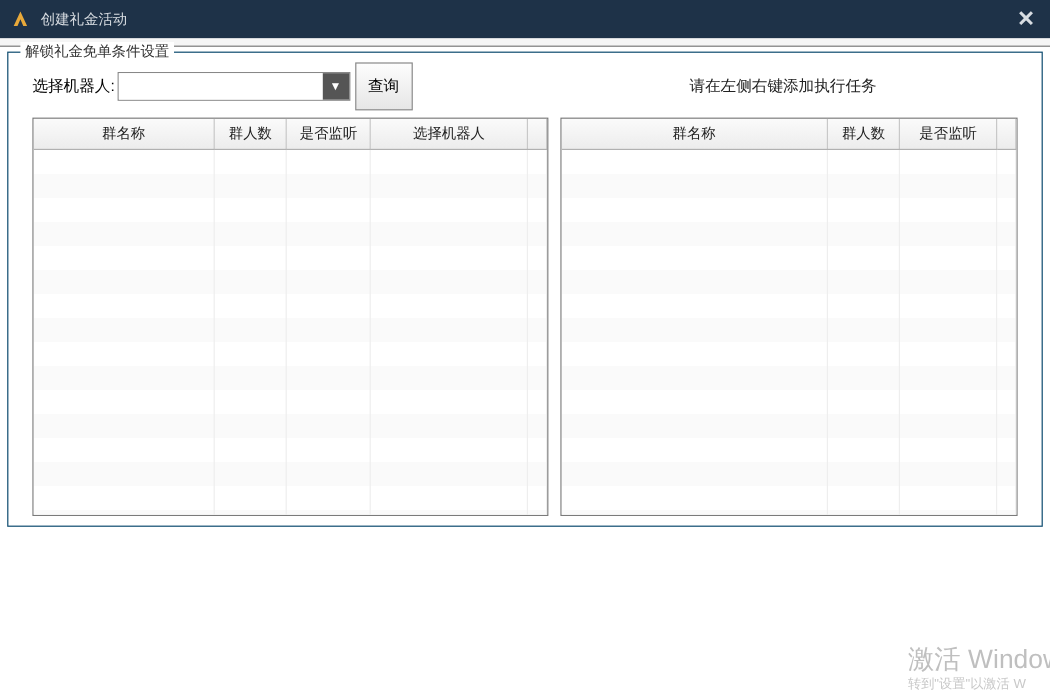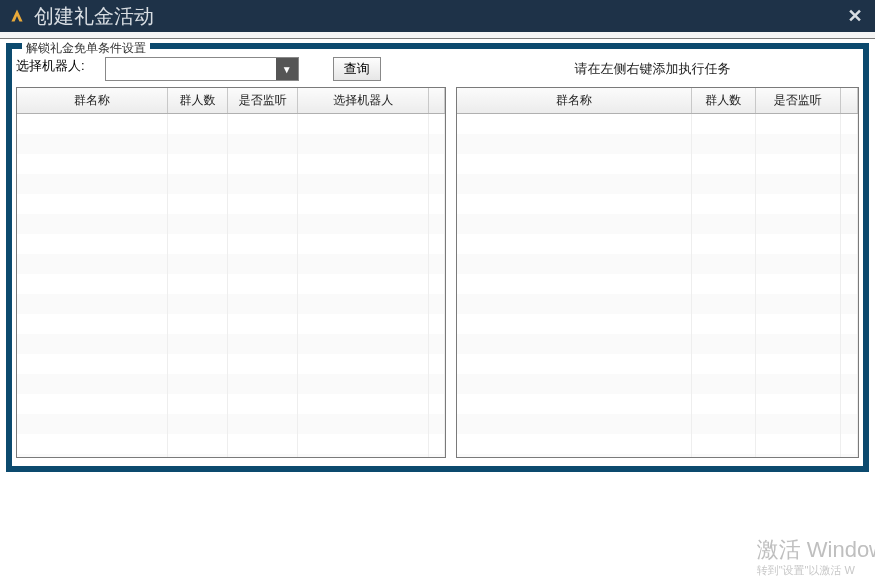--- a/index.html
+++ b/index.html
@@ -18,21 +18,21 @@
   height: 32px;
   display: flex;
   align-items: center;
   padding: 0 8px;
 }
 .titlebar .logo {
   width: 18px; height: 18px;
   margin-right: 8px;
   display: flex; align-items: center; justify-content: center;
 }
-.titlebar .title { flex: 1; font-size: 20px; }
+.titlebar .title { flex: 1; font-size: 12px; }
 .titlebar .close {
   color: #d8dde2;
   font-size: 18px;
   width: 24px; height: 24px;
   display: flex; align-items: center; justify-content: center;
   cursor: pointer;
   font-weight: bold;
 }
 .tabrow {
   background: #f5f5f5;
@@ -53,41 +53,42 @@
 }
 .tab.active {
   background: #0d9b84;
   color: #fff;
   border-color: #0d9b84;
 }
 .content {
   padding: 4px 6px;
 }
 .fieldset {
-  border: 6px solid #0c4a6e;
-  padding: 8px 4px;
+  border: 1px solid #0c4a6e;
+  padding: 8px 20px;
   position: relative;
 }
 .fieldset-title {
   position: absolute;
   top: -9px;
   left: 10px;
   background: #fff;
   padding: 0 4px;
   font-size: 12px;
   color: #333;
 }
 .toprow {
   display: flex;
   align-items: center;
   margin-bottom: 6px;
 }
 .toprow .left-controls {
   display: flex;
-  gap: 18px;
+  align-items: center;
+  gap: 0;
   width: 430px;
 }
 .toprow label { font-size: 13px; margin-right: 2px; }
 .combo {
   display: flex;
   align-items: stretch;
   border: 1px solid #888;
   height: 24px;
   background: #fff;
 }
@@ -105,39 +106,39 @@
   display: flex;
   align-items: center;
   justify-content: center;
   cursor: pointer;
   font-size: 10px;
 }
 .btn {
   border: 1px solid #888;
   background: linear-gradient(#fdfdfd,#e6e6e6);
   padding: 2px 10px;
-  height: 24px;
+  height: 40px;
   font-size: 13px;
   cursor: pointer;
-  margin-left: 16px;
+  margin-left: 4px;
 }
 .toprow .right-hint {
   flex: 1;
   text-align: center;
   font-size: 13px;
   color: #222;
 }
 .tables {
   display: flex;
   gap: 10px;
 }
 .table-wrap {
   border: 1px solid #7a7a7a;
   background: #fff;
-  height: 371px;
+  height: 332px;
   overflow: hidden;
 }
 .table-wrap.left { width: 430px; }
 .table-wrap.right { flex: 1; }
 table {
   border-collapse: collapse;
   width: 100%;
   table-layout: fixed;
 }
 thead th {

